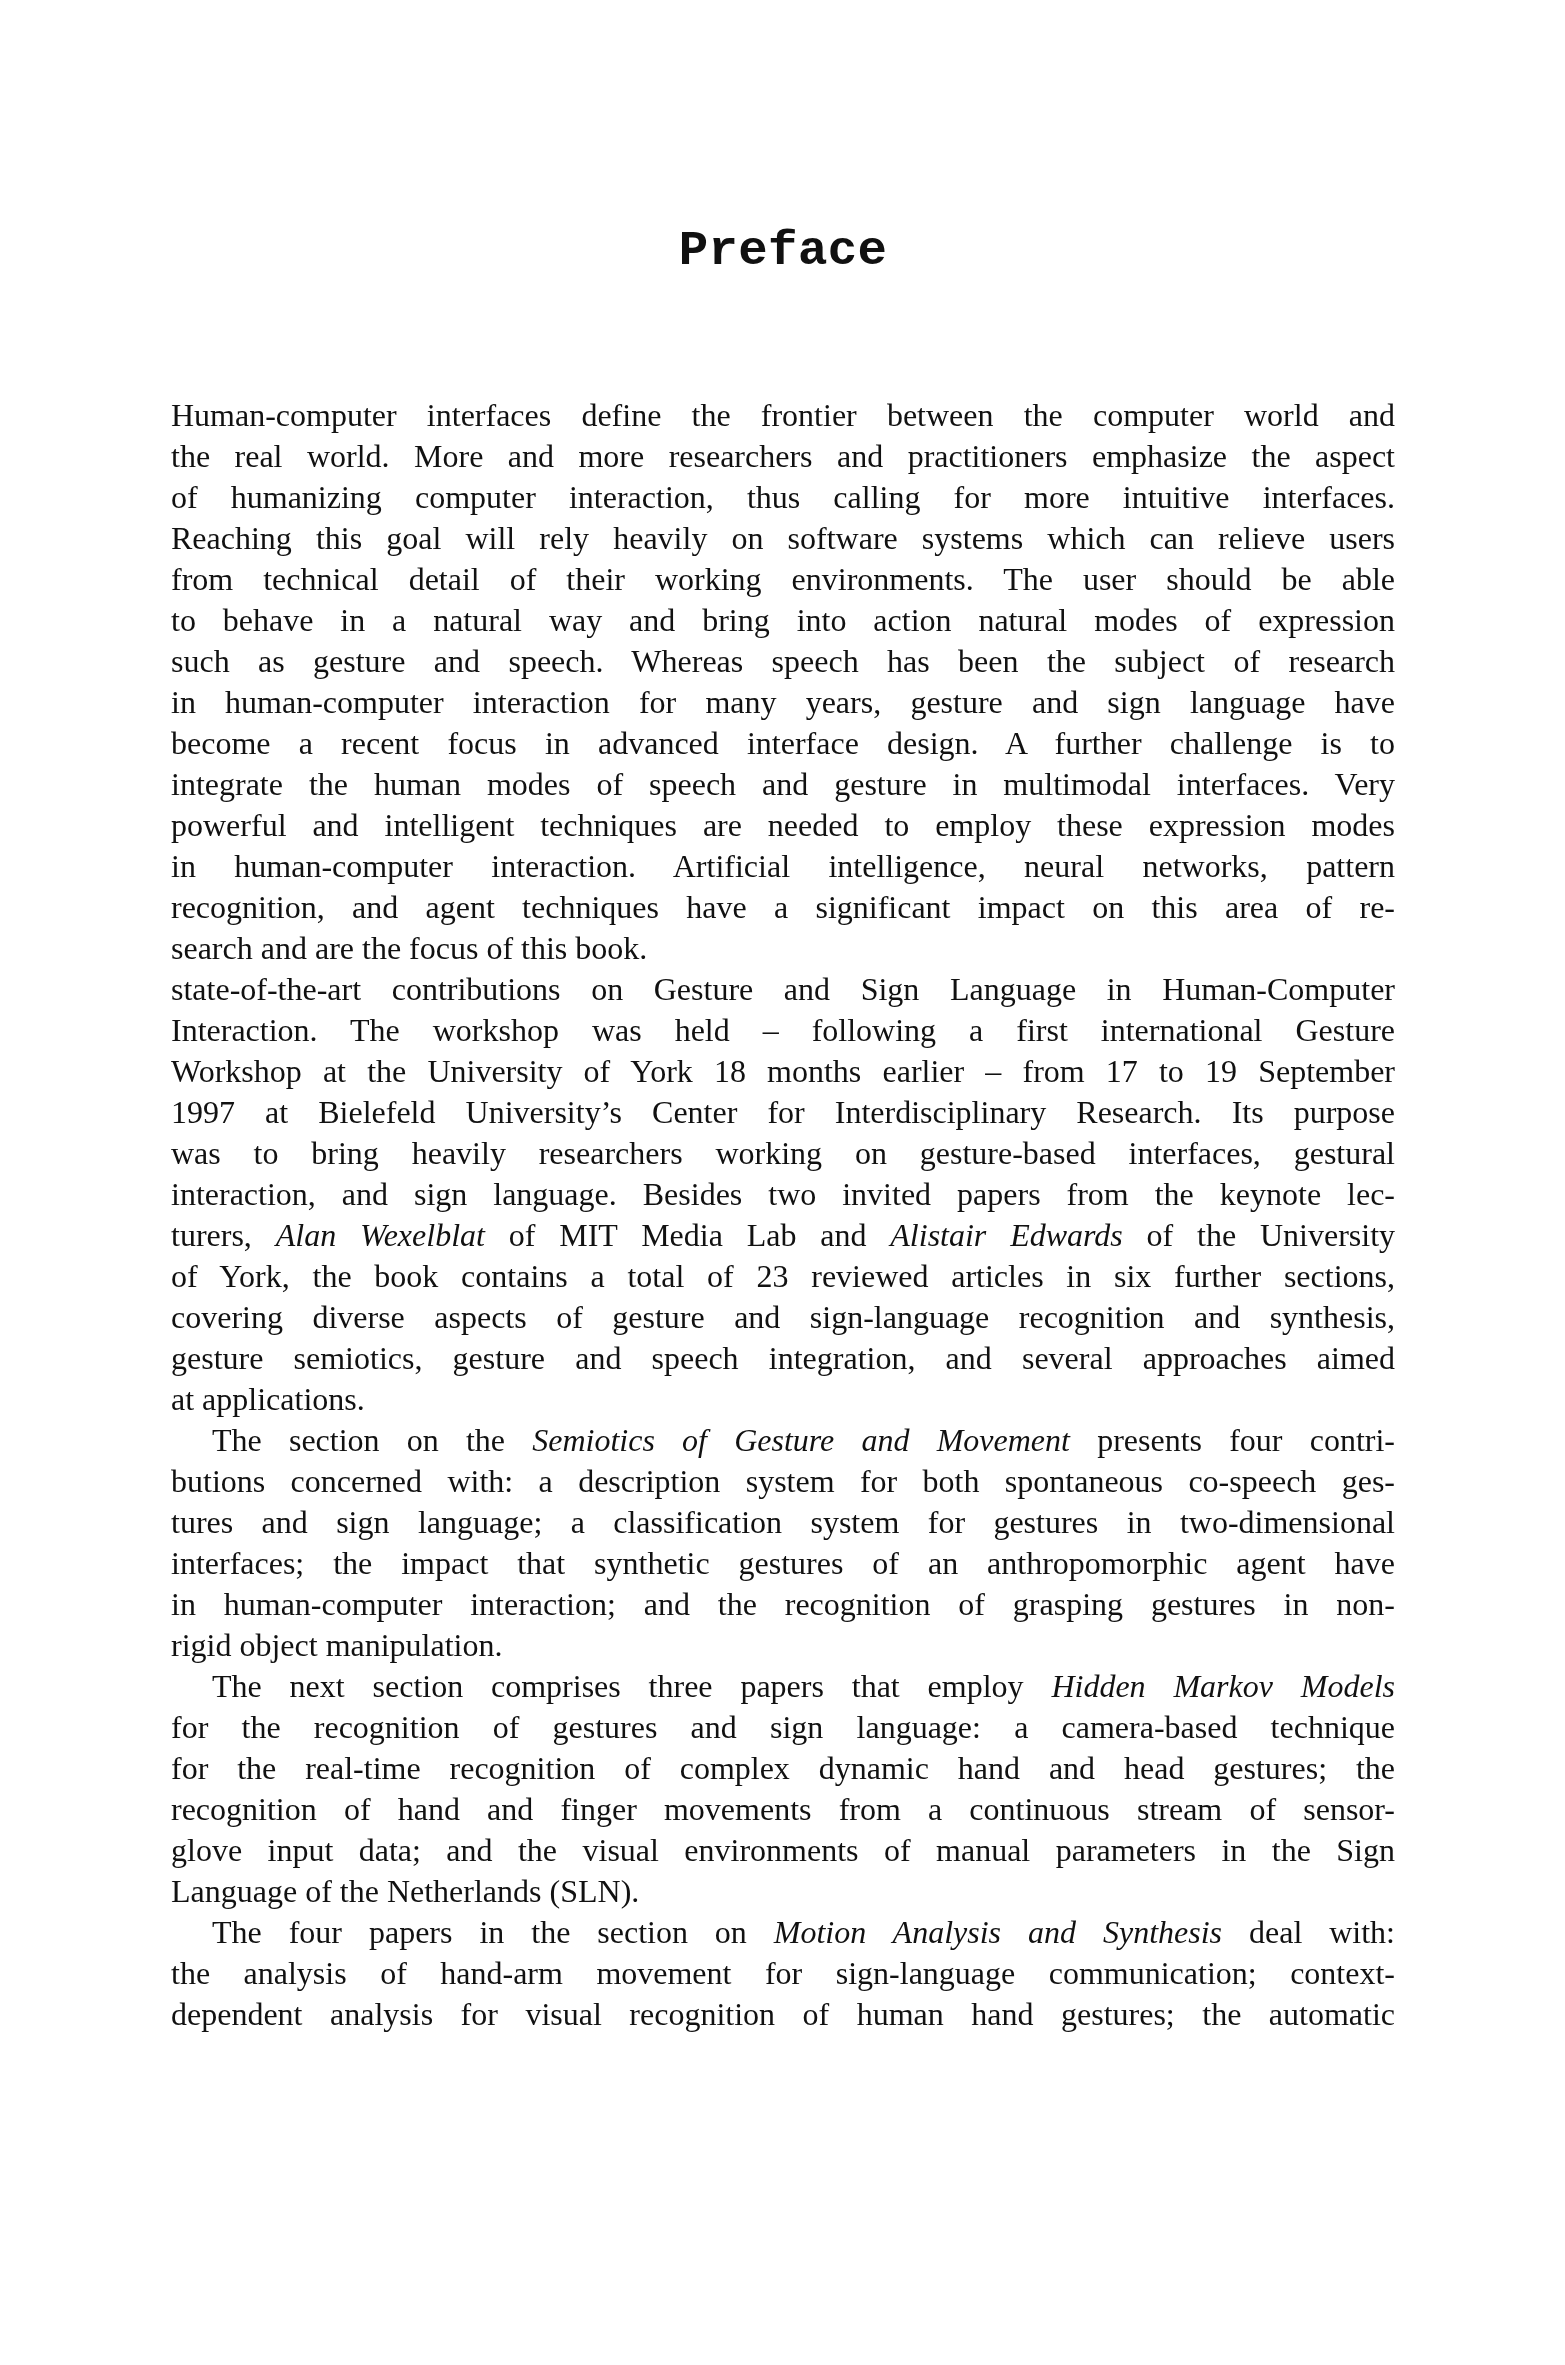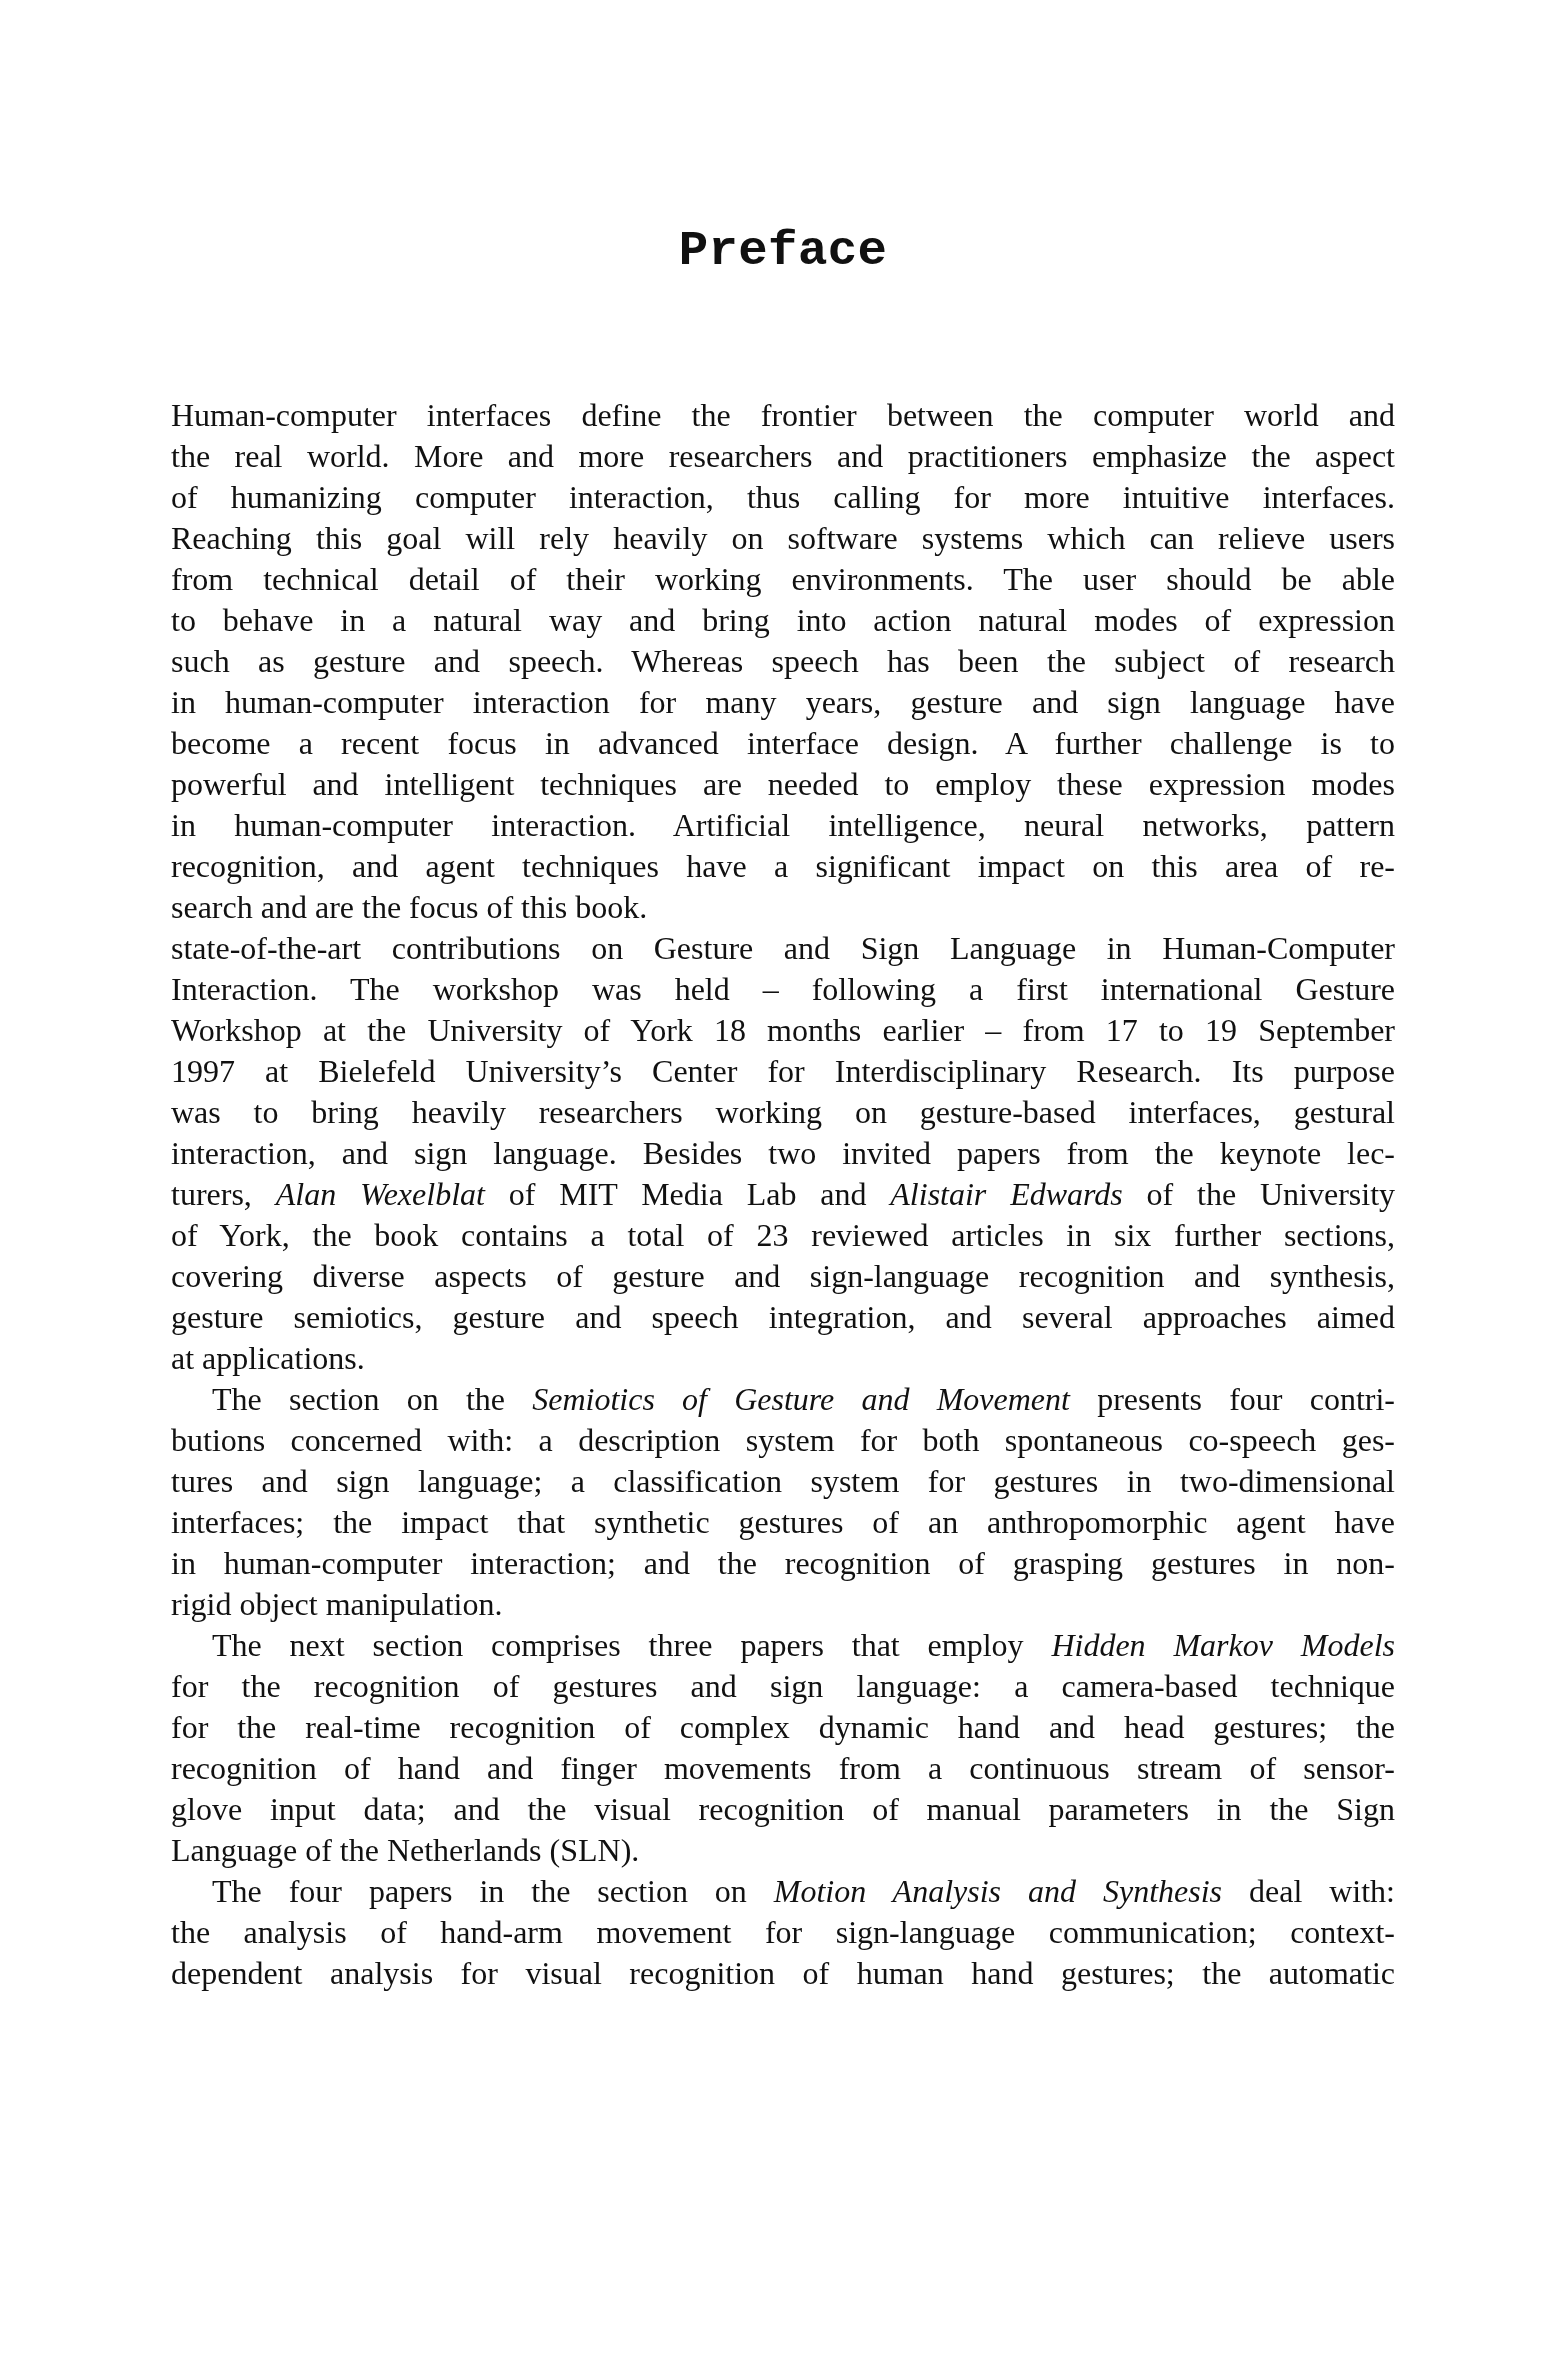--- a/index.html
+++ b/index.html
@@ -73,20 +73,21 @@
     <div class="para">
       <span class="line">Human-computer interfaces define the frontier between the computer world and</span>
       <span class="line">the real world. More and more researchers and practitioners emphasize the aspect</span>
       <span class="line">of humanizing computer interaction, thus calling for more intuitive interfaces.</span>
       <span class="line">Reaching this goal will rely heavily on software systems which can relieve users</span>
       <span class="line">from technical detail of their working environments. The user should be able</span>
       <span class="line">to behave in a natural way and bring into action natural modes of expression</span>
       <span class="line">such as gesture and speech. Whereas speech has been the subject of research</span>
       <span class="line">in human-computer interaction for many years, gesture and sign language have</span>
       <span class="line">become a recent focus in advanced interface design. A further challenge is to</span>
+      <span class="line">integrate the human modes of speech and gesture in multimodal interfaces. Very</span>
       <span class="line">powerful and intelligent techniques are needed to employ these expression modes</span>
       <span class="line">in human-computer interaction. Artificial intelligence, neural networks, pattern</span>
       <span class="line">recognition, and agent techniques have a significant impact on this area of re-</span>
       <span class="line last">search and are the focus of this book.</span>
     </div>
 
     <div class="para">
       <span class="line">state-of-the-art contributions on Gesture and Sign Language in Human-Computer</span>
       <span class="line">Interaction. The workshop was held – following a first international Gesture</span>
       <span class="line">Workshop at the University of York 18 months earlier – from 17 to 19 September</span>
@@ -107,21 +108,21 @@
       <span class="line">interfaces; the impact that synthetic gestures of an anthropomorphic agent have</span>
       <span class="line">in human-computer interaction; and the recognition of grasping gestures in non-</span>
       <span class="line last">rigid object manipulation.</span>
     </div>
 
     <div class="para">
       <span class="line indent"><span>The next section comprises three papers that employ </span><em>Hidden Markov Models</em><span></span></span>
       <span class="line">for the recognition of gestures and sign language: a camera-based technique</span>
       <span class="line">for the real-time recognition of complex dynamic hand and head gestures; the</span>
       <span class="line">recognition of hand and finger movements from a continuous stream of sensor-</span>
-      <span class="line">glove input data; and the visual recognition of manual parameters in the Sign</span>
+      <span class="line">glove input data; and the visual environments of manual parameters in the Sign</span>
       <span class="line last">Language of the Netherlands (SLN).</span>
     </div>
 
     <div class="para">
       <span class="line indent"><span>The four papers in the section on </span><em>Motion Analysis and Synthesis</em><span> deal with:</span></span>
       <span class="line">the analysis of hand-arm movement for sign-language communication; context-</span>
       <span class="line">dependent analysis for visual recognition of human hand gestures; the automatic</span>
     </div>
   </div>
 </div>

